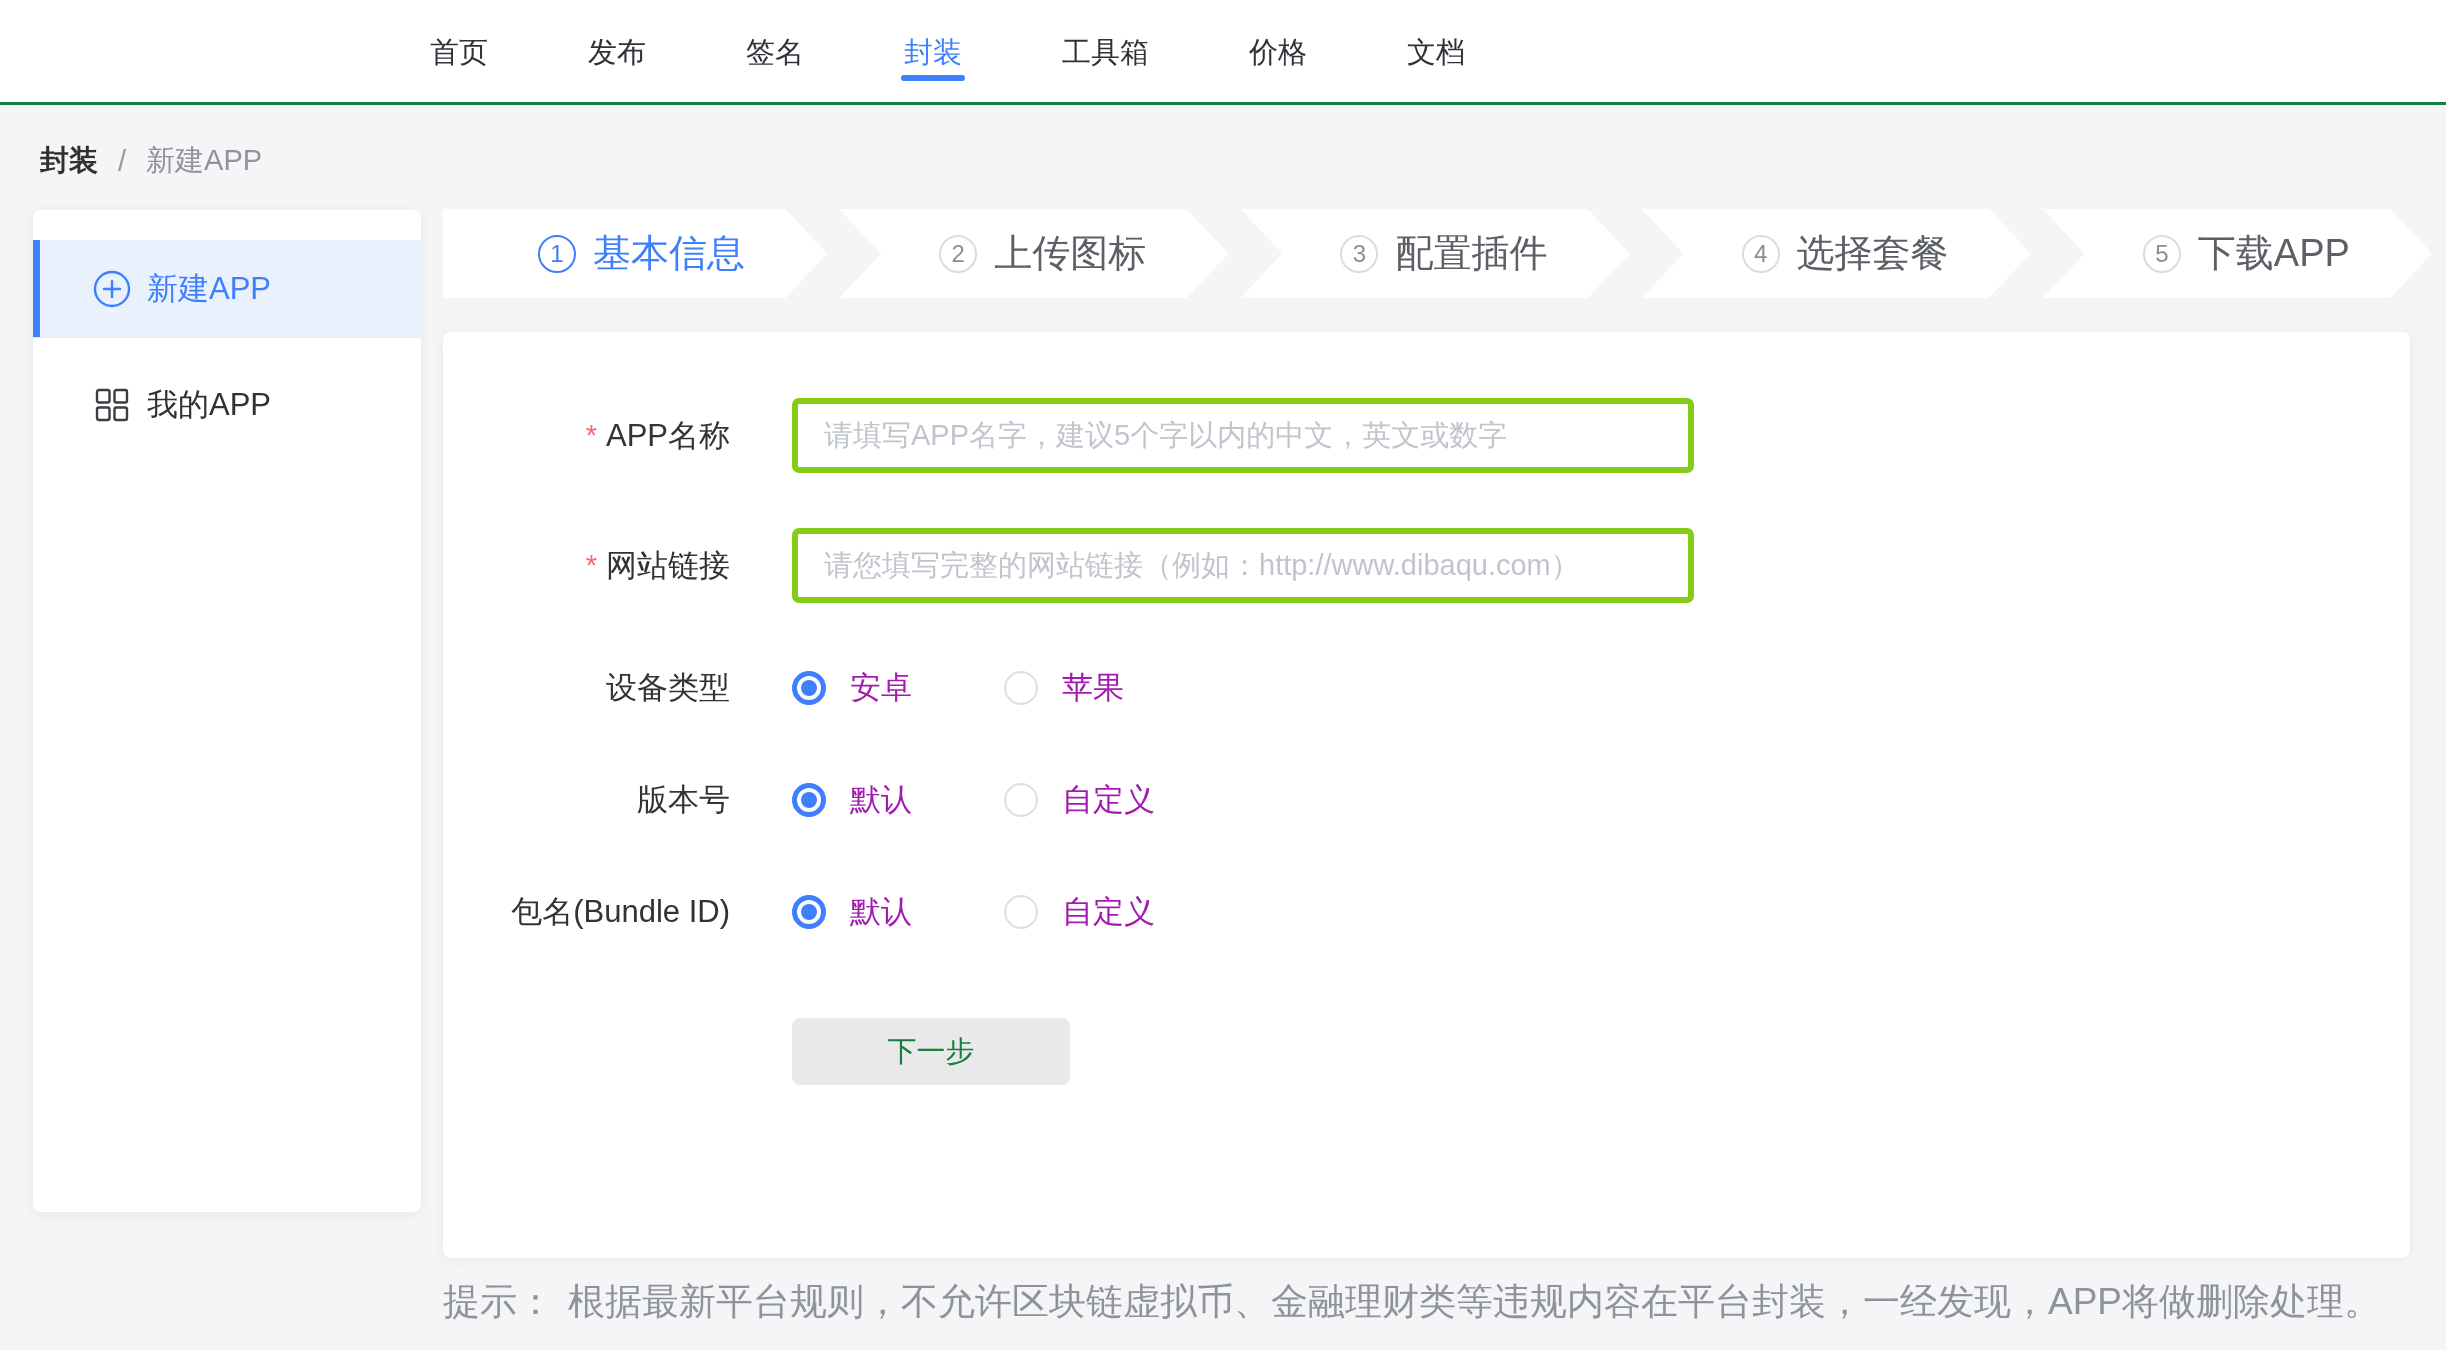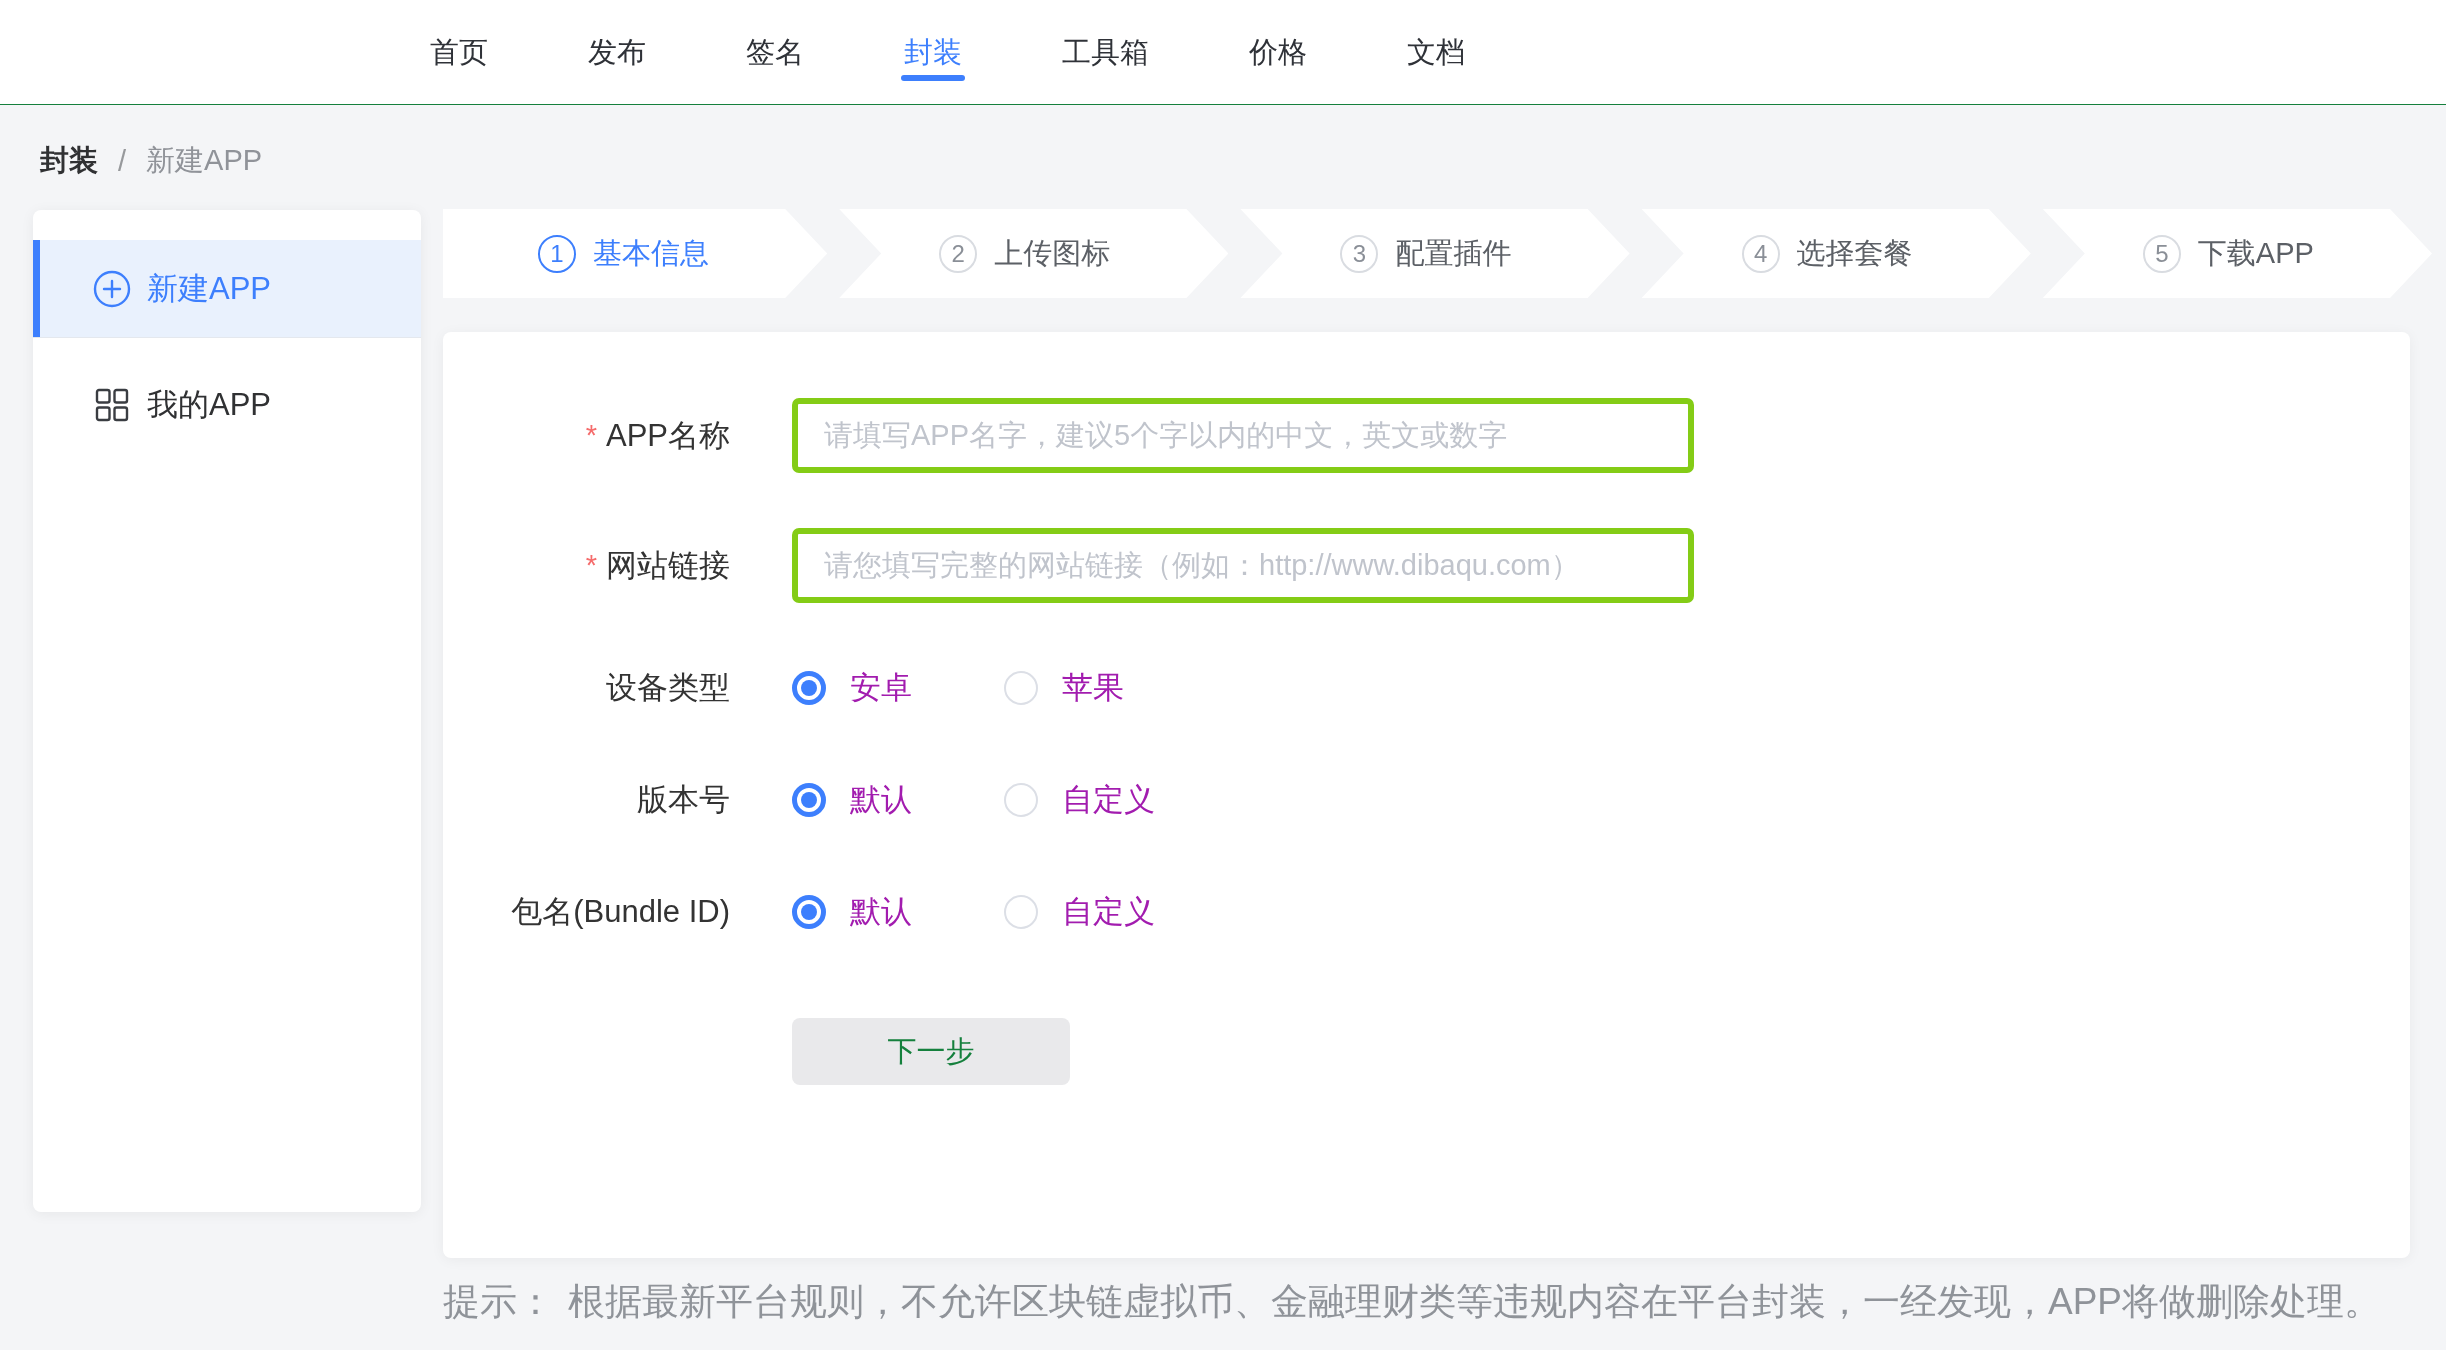--- a/index.html
+++ b/index.html
@@ -7,21 +7,21 @@
   body {
     font-family:"Liberation Sans","DejaVu Sans",sans-serif;
     background:#f4f5f7;
     position:relative;
     color:#303133;
   }
 
   
   .topnav {
     position:absolute; left:0; top:0; width:2446px; height:105px;
-    background:#ffffff; border-bottom:1px solid #15803d;
+    background:#ffffff; border-bottom:3px solid #15803d;
     display:flex; align-items:stretch;
   }
   .topnav .nav-items { display:flex; margin-left:430px; gap:100px; }
   .nav-item {
     position:relative; display:flex; align-items:center;
     font-size:29px; color:#2f3238; cursor:pointer; height:105px;
   }
   .nav-item.active { color:#3d7ffd; }
   .nav-underline {
     position:absolute; left:50%; transform:translateX(-50%);
@@ -76,21 +76,21 @@
     padding-left:95px;
     clip-path:polygon(0 0, calc(100% - 42px) 0, 100% 50%, calc(100% - 42px) 100%, 0 100%);
   }
   .step:last-child { margin-right:0; }
   .step-circle {
     width:38px; height:38px; border-radius:50%;
     border:2px solid #d9dce1; color:#8a8f97;
     font-size:24px; display:flex; align-items:center; justify-content:center;
     flex:0 0 38px;
   }
-  .step-label { margin-left:17px; font-size:29px; color:#5c6066; }
+  .step-label { margin-left:17px; font-size:38px; color:#5c6066; }
   .step.active .step-circle { border-color:#3d7ffd; color:#3d7ffd; }
   .step.active .step-label { color:#3d7ffd; }
 
   
   .main-card {
     position:absolute; left:443px; top:332px; width:1967px; height:926px;
     background:#ffffff; border-radius:8px;
     box-shadow:0 2px 14px rgba(0,0,0,0.05);
     padding-top:66px;
   }

